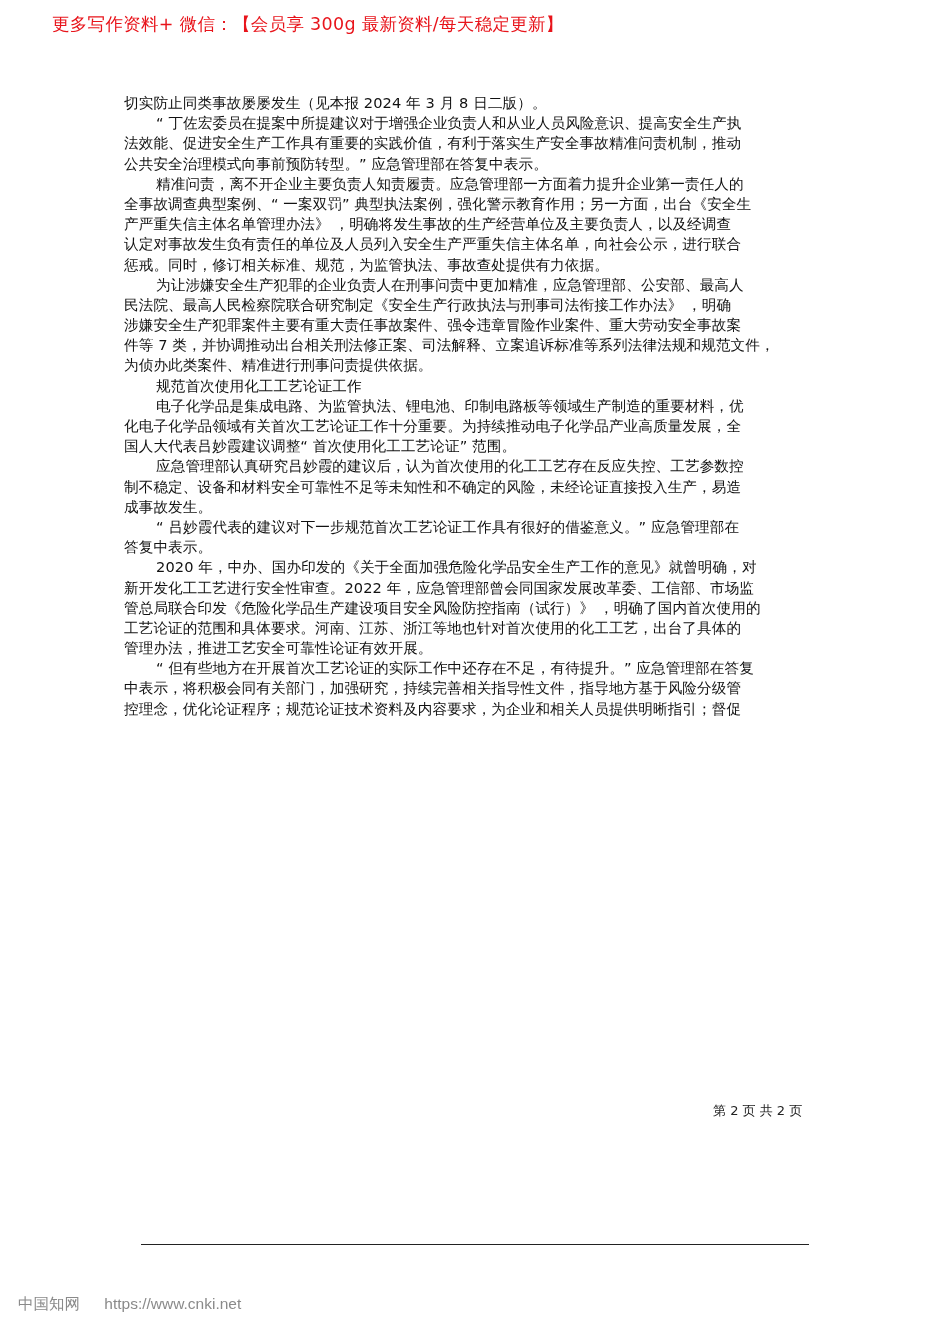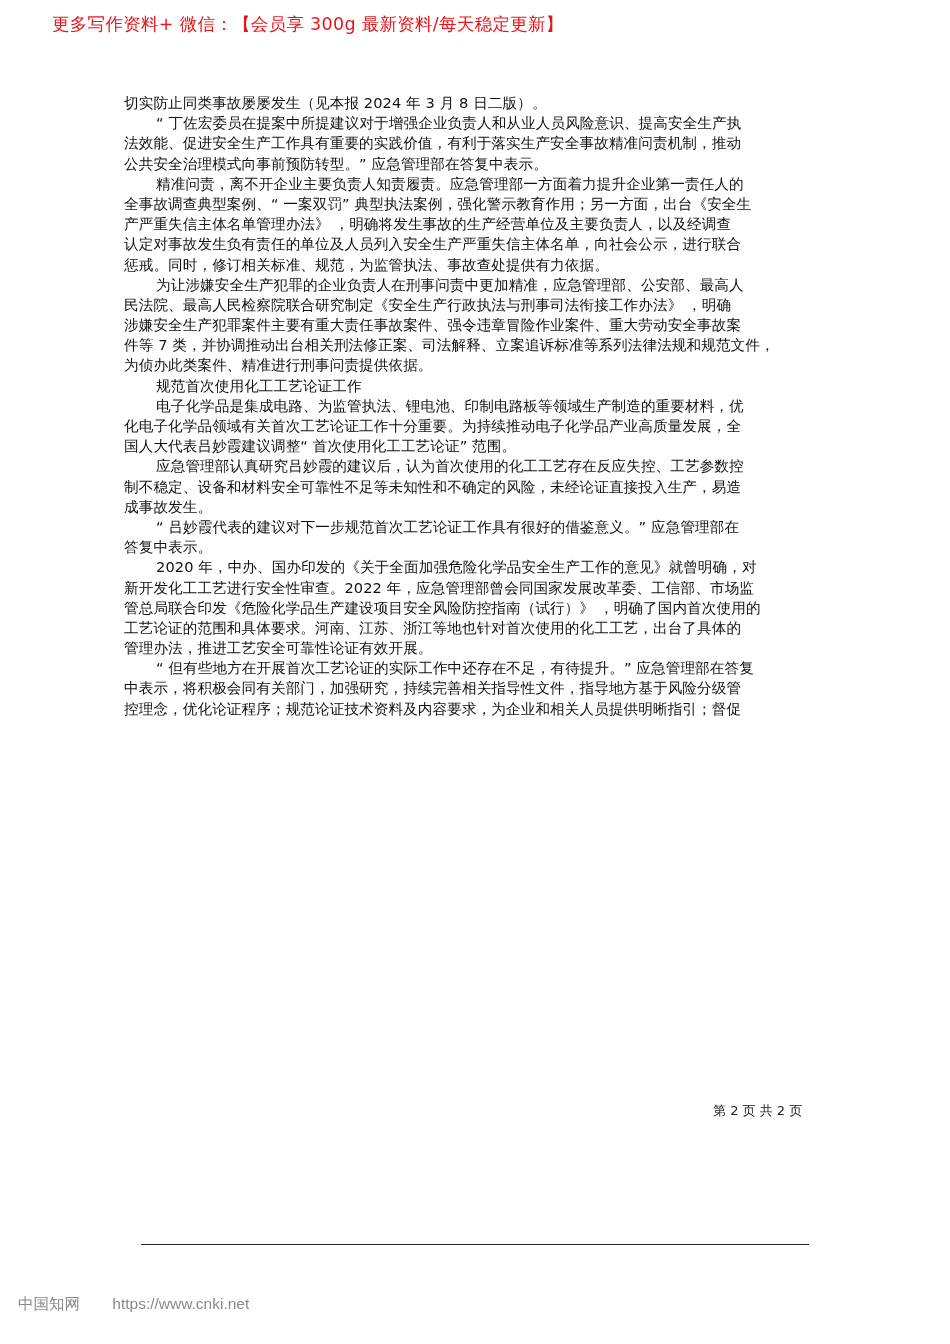--- a/index.html
+++ b/index.html
@@ -7,21 +7,21 @@
          font-family: "DejaVu Sans", "Liberation Sans", sans-serif; color: #111; }
   .banner { position: absolute; left: 52px; top: 12px; color: #e8141b;
             font-size: 17.5px; letter-spacing: 0.3px; white-space: nowrap; }
   .body-text { position: absolute; left: 124px; top: 93px; width: 740px; }
   .line { font-size: 14.6px; line-height: 20.2px; height: 20.2px; white-space: nowrap; letter-spacing: 0.1px; }
   .indent { padding-left: 32px; }
   .page-num { position: absolute; left: 713px; top: 1102px; font-size: 13px; color: #222; white-space: nowrap; }
   .rule { position: absolute; left: 141px; top: 1244px; width: 668px; height: 0; border-top: 1.3px solid #222; }
   .footer { position: absolute; left: 18px; top: 1294px; color: #8a8a8a; font-size: 15.5px; white-space: nowrap;
             font-family: "Liberation Sans", sans-serif; }
-  .footer .site { margin-right: 28px; }
+  .footer .site { margin-right: 20px; }
 </style>
 </head>
 <body>
 
 <div class="banner">更多写作资料+ 微信：【会员享 300g 最新资料/每天稳定更新】</div>
 
 <div class="body-text" id="article-body">
     <div>
       <div class="line">切实防止同类事故屡屡发生（见本报 2024 年 3 月 8 日二版）。</div>
     </div>

